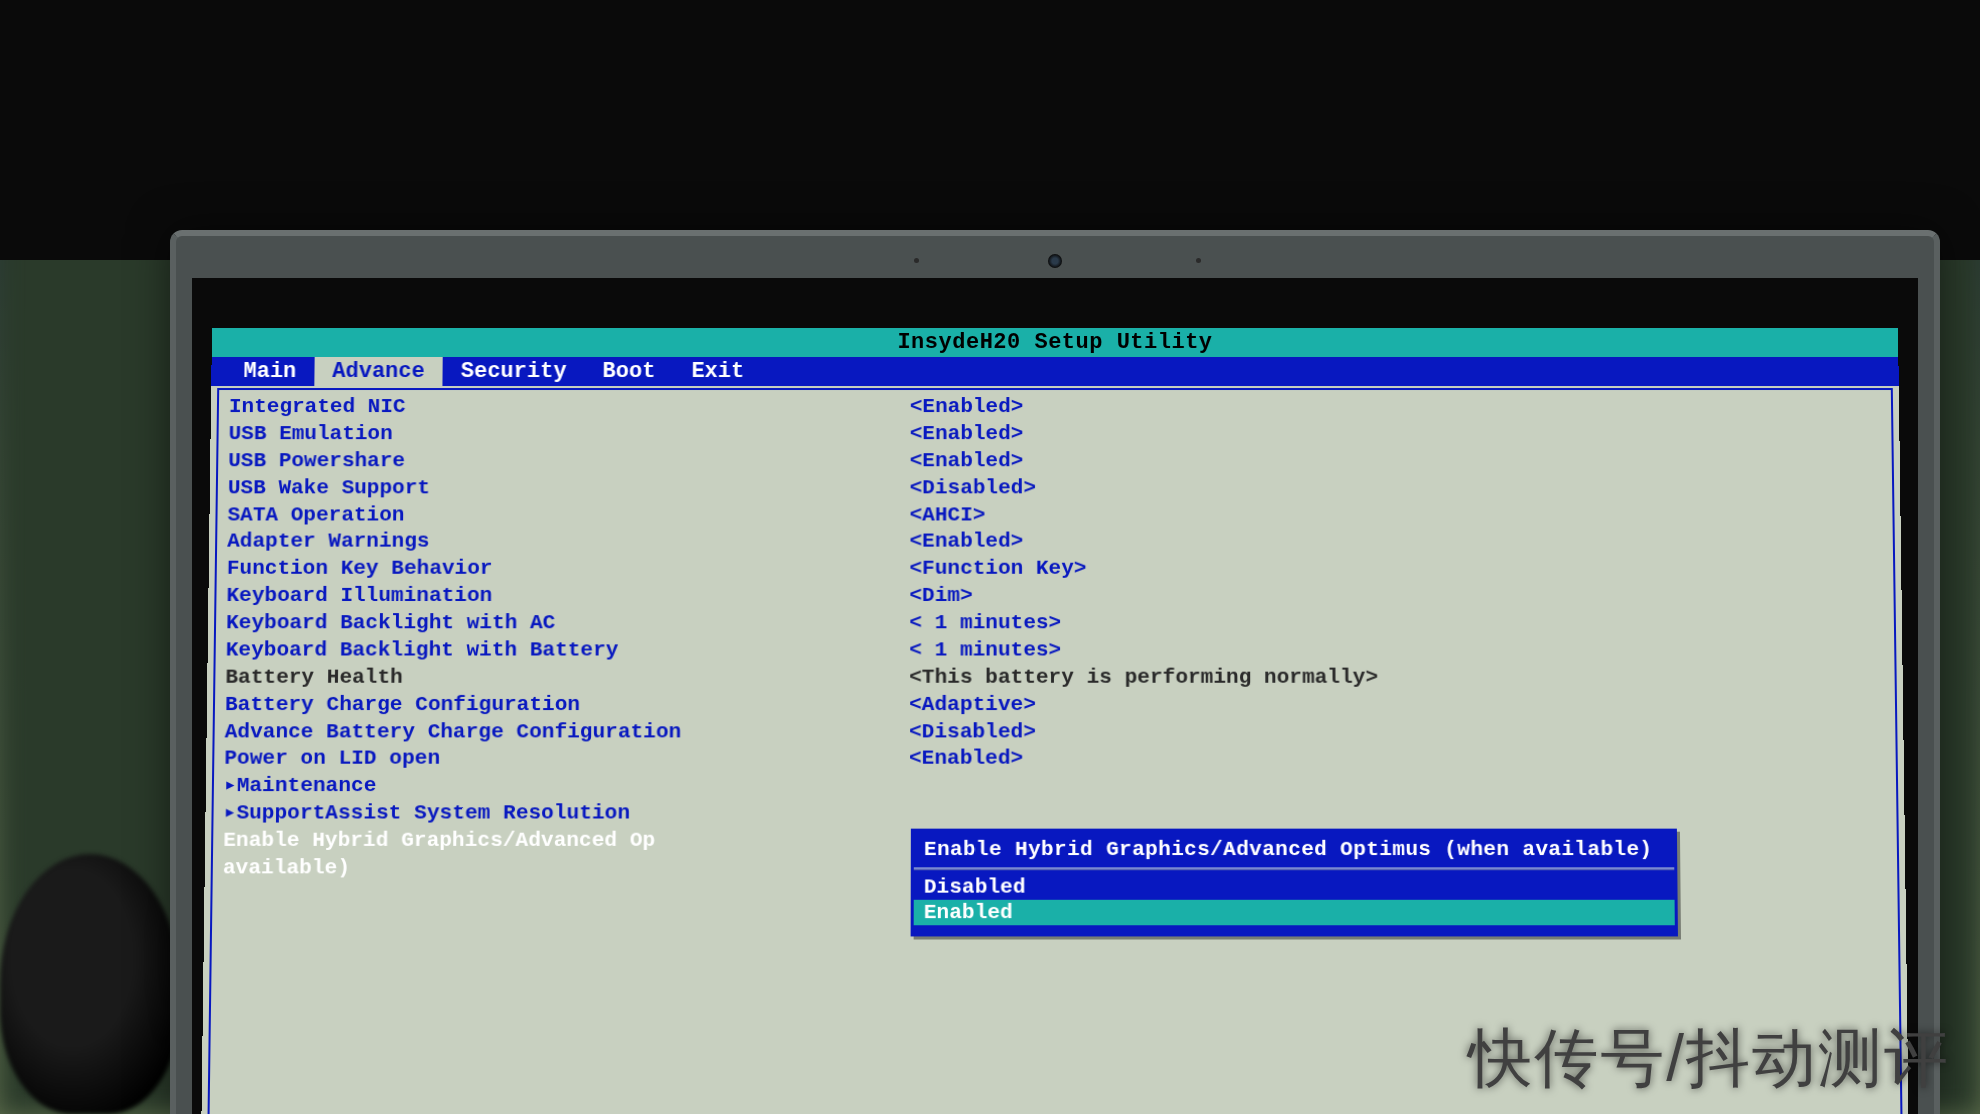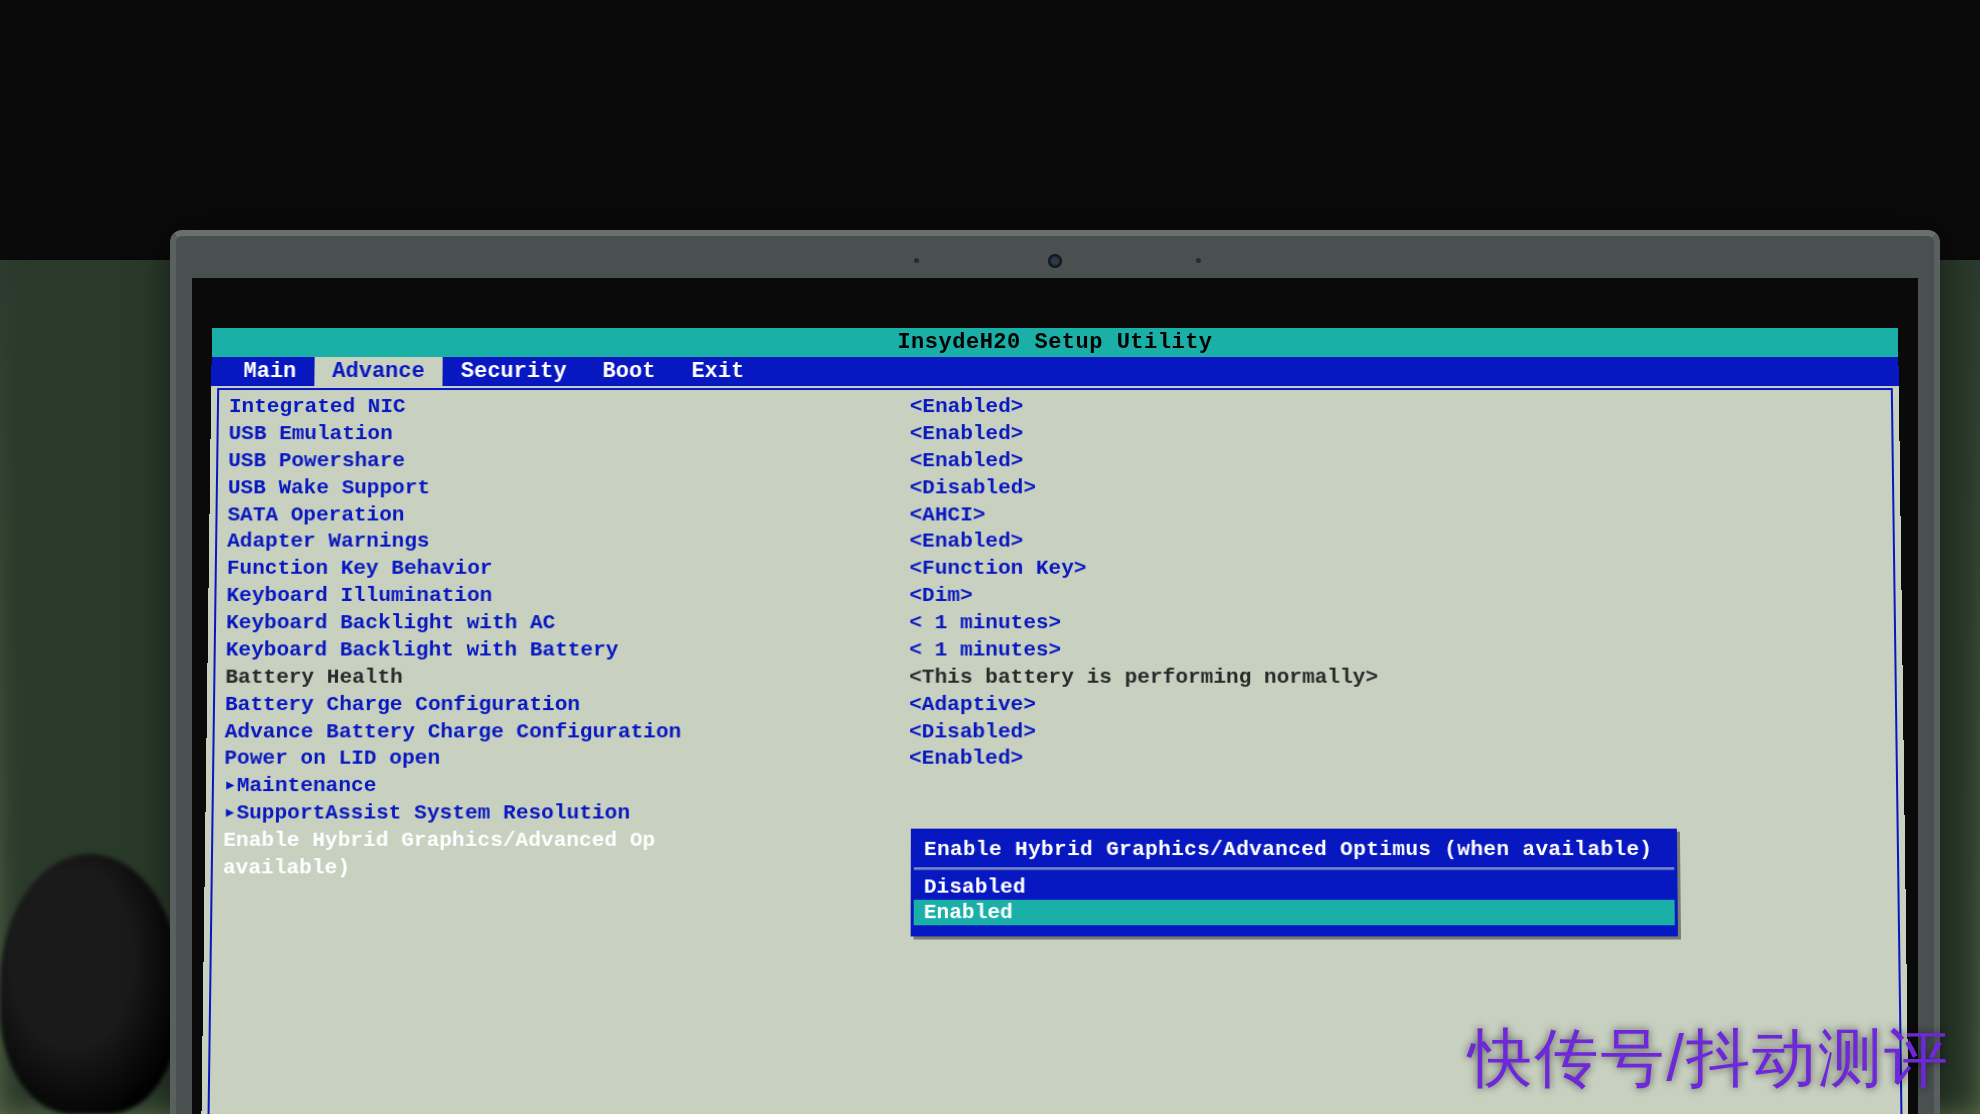--- a/index.html
+++ b/index.html
@@ -141,21 +141,21 @@
   }
   .popup-opt.sel {
     background: #1ab0a8;
     color: #fff;
   }
 
   .watermark {
     position: absolute;
     right: 30px;
     bottom: 12px;
-    color: #6d28d9;
+    color: #404040;
     font-family: "Microsoft YaHei", sans-serif;
     font-size: 64px;
     font-weight: 500;
     text-shadow: 0 0 8px rgba(0,0,0,0.6);
     letter-spacing: 2px;
   }
   .mouse-blob {
     position: absolute;
     left: 0; bottom: 0;
     width: 180px; height: 260px;

